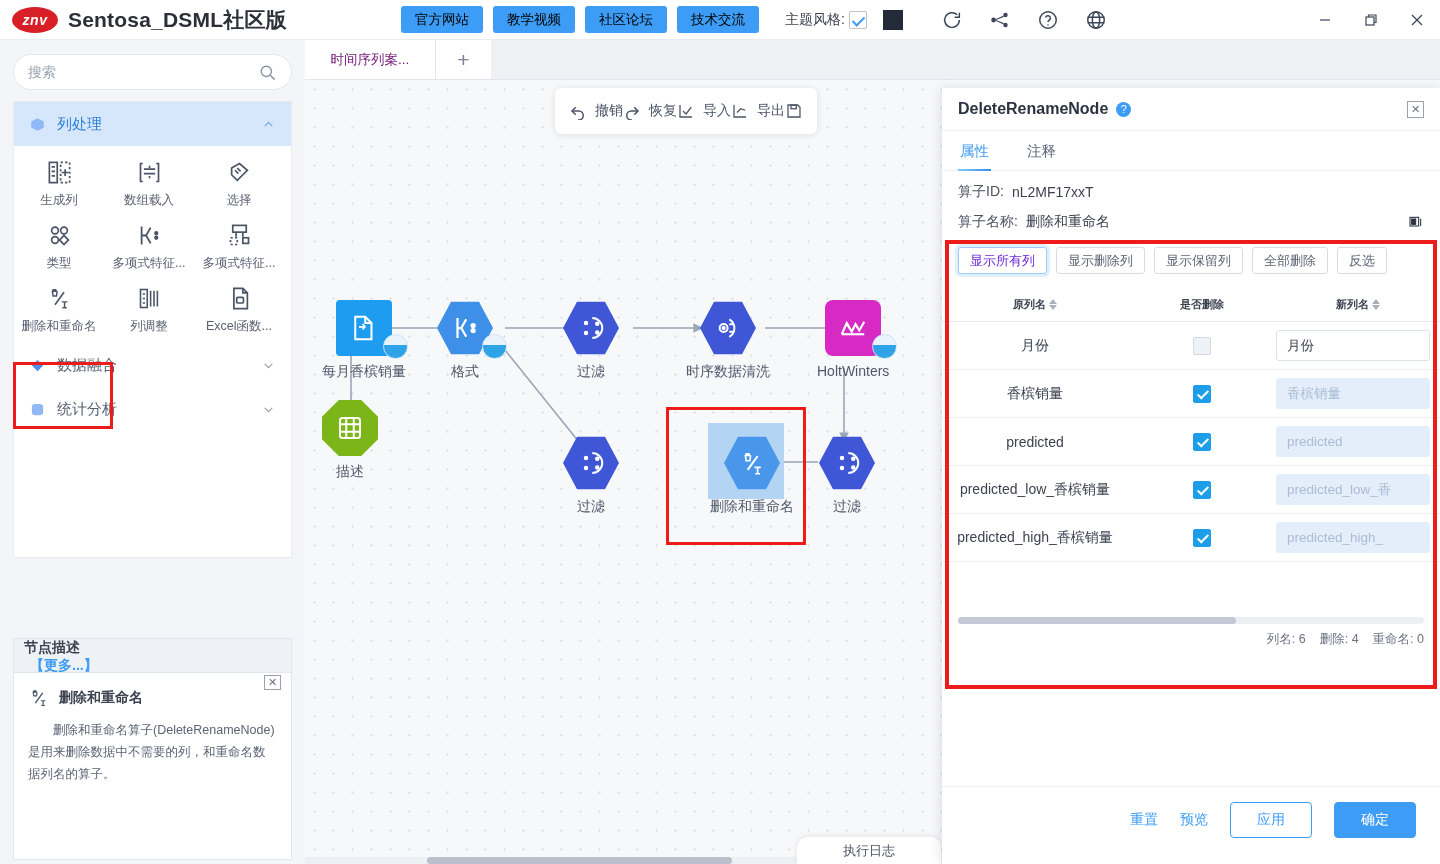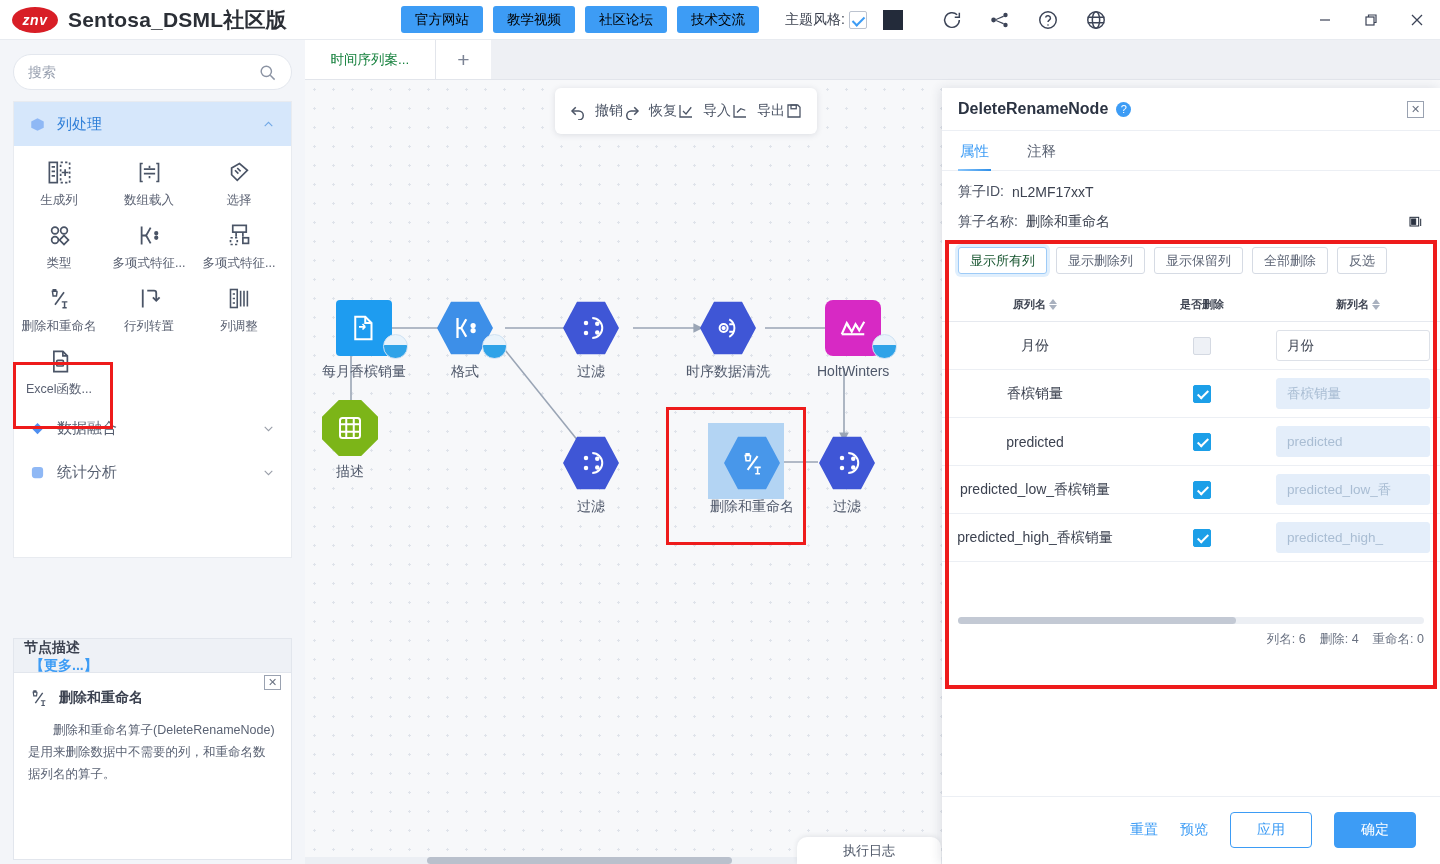--- a/index.html
+++ b/index.html
@@ -123,21 +123,21 @@
     background: #f7f8fa;
   }
   #tabstrip {
     position: absolute; left: 0; top: 0; width: 1135px; height: 40px;
     background: #eef0f4; border-bottom: 1px solid #e2e5eb;
     display: flex; align-items: flex-end;
   }
   #tab-1 {
     height: 39px; min-width: 131px; background: #fff; display: flex;
     align-items: center; justify-content: center; font-size: 13.5px;
-    color: #15803d; border-right: 1px solid #e2e5eb; cursor: pointer;
+    color: #701a75; border-right: 1px solid #e2e5eb; cursor: pointer;
   }
   #tab-add {
     width: 55px; height: 39px; background: #fff; display: flex; align-items: center;
     justify-content: center; font-size: 21px; color: #7b8394; cursor: pointer;
   }
   #grid {
     position: absolute; left: 0; top: 40px; width: 1135px; height: 784px;
     background-color: #f7f8fa;
     background-image: radial-gradient(#dfe3ea 1.1px, transparent 1.1px);
     background-size: 19px 19px;
@@ -225,21 +225,21 @@
     position: absolute; left: 3px; top: 152px; width: 492px; height: 449px;
     border: 4px solid #ee1b1b; pointer-events: none; z-index: 7;
   }
   #filter-btns { display: flex; gap: 9px; padding: 16px 16px 0 16px; }
   .fbtn {
     height: 27px; padding: 0 11px; font-size: 13px; border-radius: 3px; cursor: pointer;
     display: flex; align-items: center; justify-content: center;
     border: 1px solid #d6dbe4; background: #fff; color: #5b6374;
   }
   .fbtn.active {
-    color: #14532d; border-color: #9ecbf7; background: #fff;
+    color: #6d28d9; border-color: #9ecbf7; background: #fff;
     box-shadow: 0 0 0 3px rgba(61,156,245,.16);
   }
   #tbl-head {
     margin-top: 14px; height: 34px; display: flex; align-items: center;
     border-bottom: 1px solid #e6e9ef; font-size: 11px; font-weight: bold; color: #3c4250;
   }
   .th { display: flex; align-items: center; justify-content: center; gap: 3px; }
   .th-1 { width: 186px; }
   .th-2 { width: 148px; }
   .th-3 { width: 164px; }
@@ -276,21 +276,21 @@
   }
   #tbl-hthumb {
     position: absolute; left: 0; top: 0; width: 278px; height: 7px;
     background: #c3c9d4; border-radius: 4px; cursor: pointer;
   }
   #tbl-summary {
     text-align: right; padding: 7px 16px 0 16px; font-size: 12.5px; color: #6a7282;
     display: flex; justify-content: flex-end; gap: 14px;
   }
   #props-footer {
-    position: absolute; left: 0; bottom: 2px; width: 498px; height: 66px;
+    position: absolute; left: 0; bottom: 12px; width: 498px; height: 66px;
     border-top: 1px solid #eceff4; display: flex; align-items: center;
     justify-content: flex-end; gap: 22px; padding-right: 24px;
   }
   .lnkbtn { font-size: 14px; color: #3d9cf5; cursor: pointer; }
   .obtn {
     height: 36px; padding: 0 26px; border-radius: 4px; font-size: 14px; cursor: pointer;
     display: flex; align-items: center; justify-content: center;
   }
   .obtn.ghost { border: 1px solid #3d9cf5; color: #3d9cf5; background: #fff; }
   .obtn.solid { background: #3d9cf5; color: #fff; border: 1px solid #3d9cf5; }
@@ -434,28 +434,20 @@
       </div>
       <div class="op-cell">
         <svg viewBox="0 0 24 24" fill="none" stroke="currentColor" stroke-width="1.5">
           <path d="M5 5.5h5M6.4 5.5V4.2h2.2v1.3M5.7 5.5l.6 4.2h3l.6-4.2" stroke-width="1.3"></path>
           <path d="M16 6.5l-8 11"></path>
           <path d="M14 15h5M16.5 15v4.6M14.6 20.2h3.8" stroke-width="1.3"></path>
         </svg>
         <div class="op-label">删除和重命名</div>
       </div>
       <div class="op-cell">
-        <svg viewBox="0 0 24 24" fill="none" stroke="currentColor" stroke-width="1.6">
-          <path d="M6 4v16"></path>
-            <path d="M10 5h6a2 2 0 0 1 2 2v7"></path>
-            <path d="M15 11l3 3 3-3"></path>
-        </svg>
-        <div class="op-label">行列转置</div>
-      </div>
-      <div class="op-cell">
         <svg viewBox="0 0 24 24" fill="none" stroke="currentColor" stroke-width="1.4">
           <rect x="4" y="4" width="6" height="16"></rect>
             <path d="M6 8h2M6 12h2M6 16h2"></path>
             <path d="M13 5v14M16 5v14M19 5v14"></path>
         </svg>
         <div class="op-label">列调整</div>
       </div>
       <div class="op-cell">
         <svg viewBox="0 0 24 24" fill="none" stroke="currentColor" stroke-width="1.5">
           <path d="M7 3h8l4 4v14H7z"></path>

